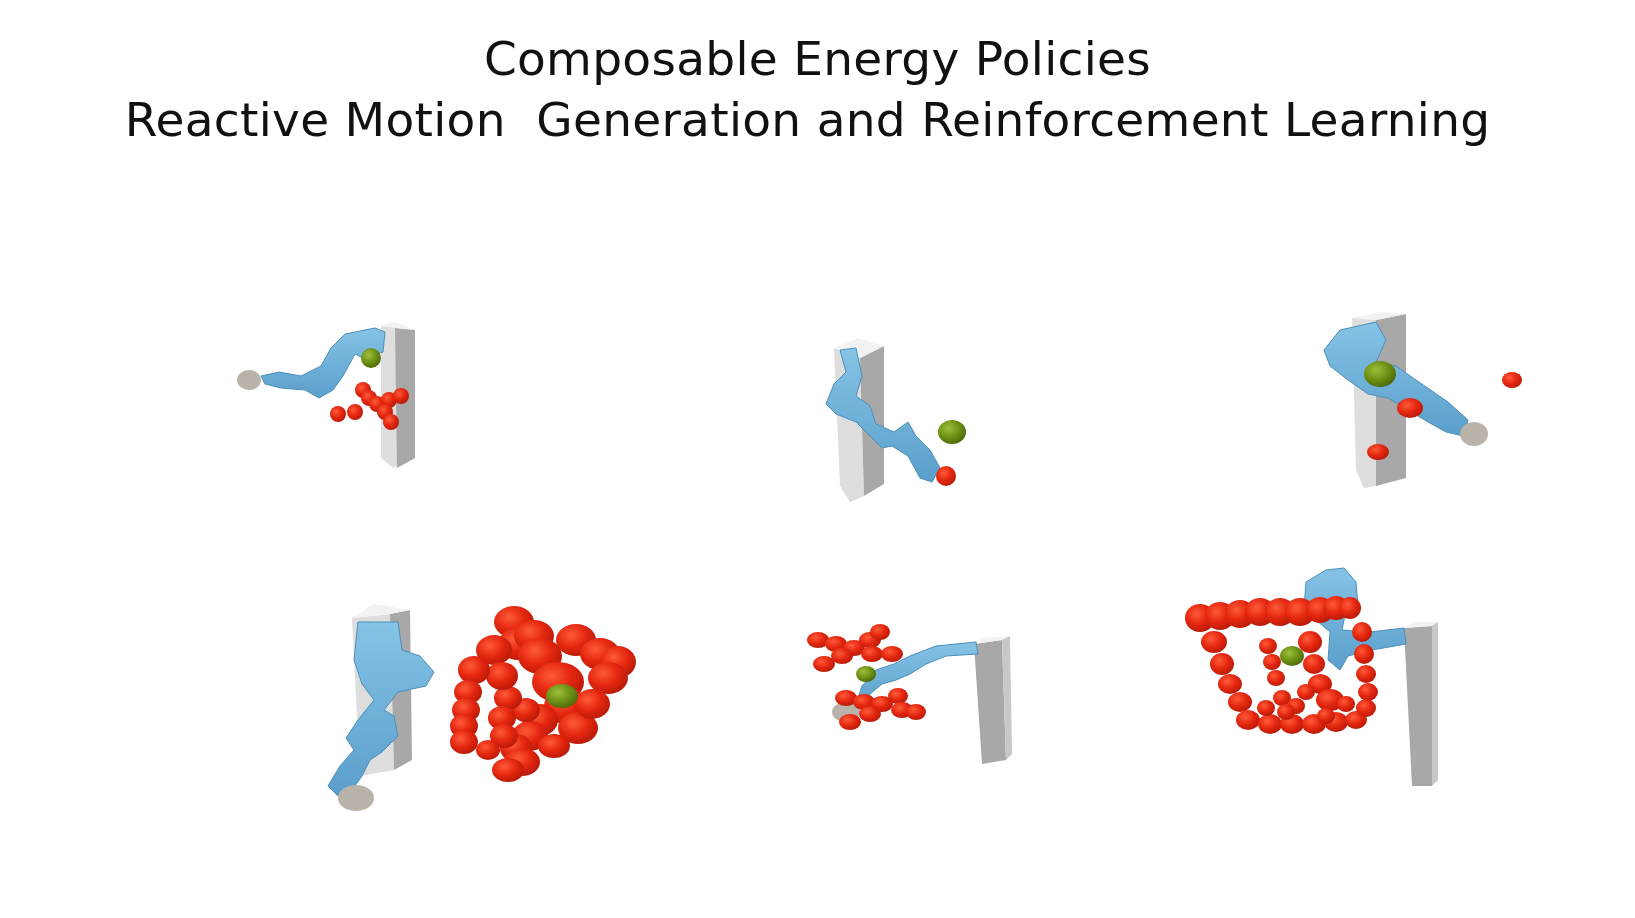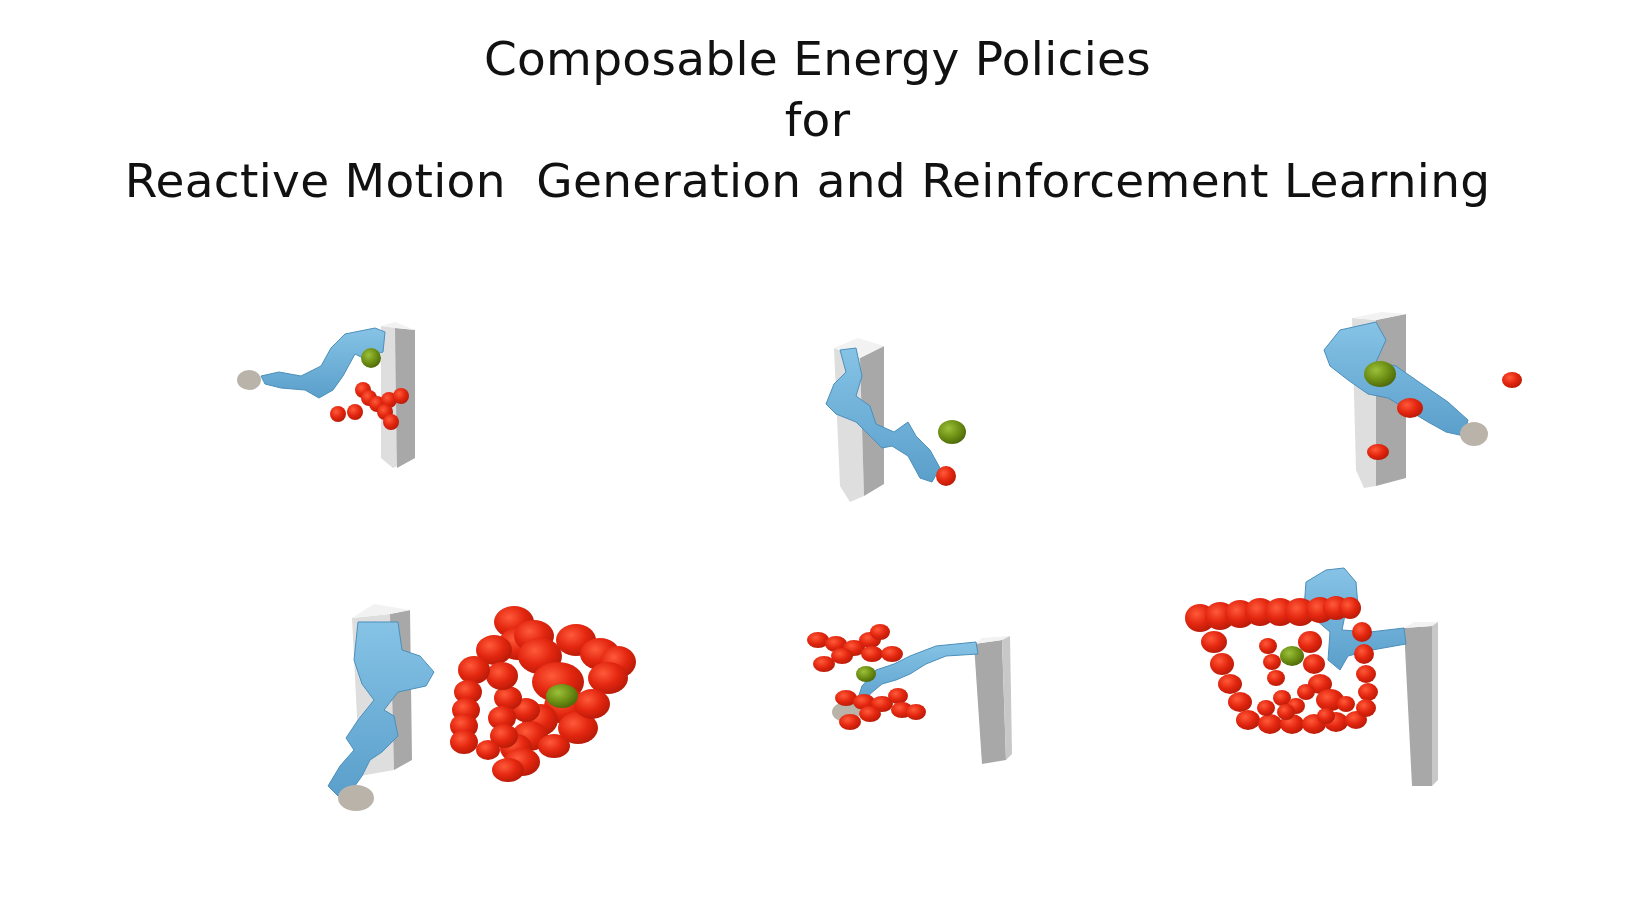--- a/index.html
+++ b/index.html
@@ -38,21 +38,20 @@
     .panel svg {
       display: block;
       overflow: visible;
     }
   </style>
 </head>
 <body>
 
 <div class="title-block">
   <span class="title-line l1">Composable Energy Policies</span>
-  <span class="title-line l2">for</span>
   <span class="title-line l3">Reactive Motion  Generation and Reinforcement Learning</span>
 </div>
 
 <svg width="0" height="0" style="position:absolute">
   <defs>
     <radialGradient id="gRed" cx="38%" cy="35%" r="70%">
       <stop offset="0%" stop-color="#ff5a3a"></stop>
       <stop offset="55%" stop-color="#e3260f"></stop>
       <stop offset="100%" stop-color="#b51a08"></stop>
     </radialGradient>

